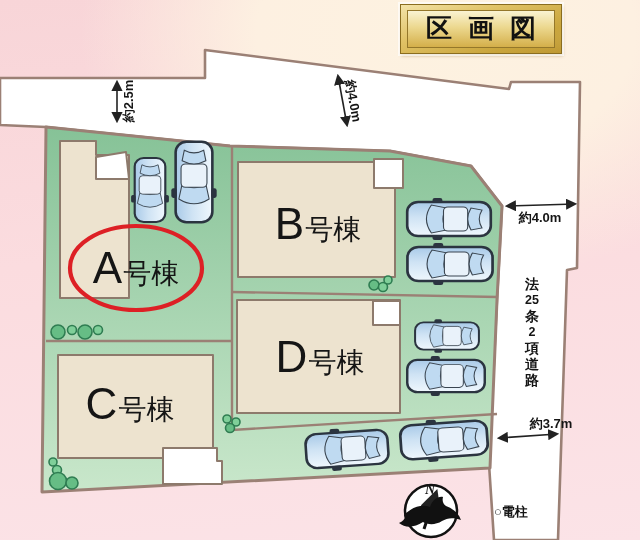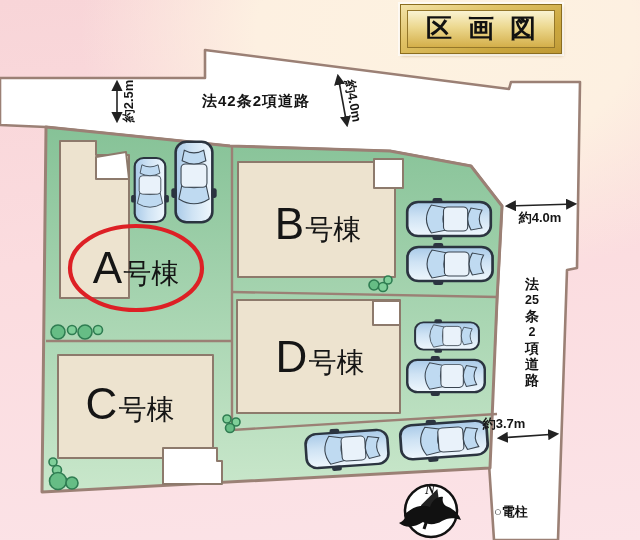--- a/index.html
+++ b/index.html
@@ -141,29 +141,28 @@
       <path d="M404,515 c8,-8 18,-11 26,-8 c2,-7 8,-11 13,-10 c-1,4 0,7 3,9 c8,3 13,8 15,14 c-8,-3 -14,-2 -19,1 c-6,4 -14,4 -19,1 c-9,6 -18,6 -24,1 c5,-2 7,-5 5,-8 z" fill="#111"></path>
     </g>
   </svg>
 
   <div id="title-box">
     <div id="title-inner">
       <span id="title-text">区画図</span>
     </div>
   </div>
 
-  <div class="lbl road-label-top" style="left:196px;top:92px;width:120px;text-align:center;">法42条2項道路</div>
 
   <div class="lbl meas rot-ccw" style="left:100px;top:92px;width:58px;">約2.5m</div>
 
   <div class="lbl meas rot-cw80" style="left:324px;top:92px;width:58px;">約4.0m</div>
 
   <div class="lbl meas" style="left:504px;top:209px;width:72px;">約4.0m</div>
 
-  <div class="lbl meas" style="left:472px;top:415px;width:64px;">約3.7m</div>
+  <div class="lbl meas" style="left:519px;top:415px;width:64px;">約3.7m</div>
 
   <div class="lbl road-label-right" style="left:517px;top:276px;">
     <div>法</div>
     <div class="num">25</div>
     <div>条</div>
     <div class="num">2</div>
     <div>項</div>
     <div>道</div>
     <div>路</div>
   </div>

